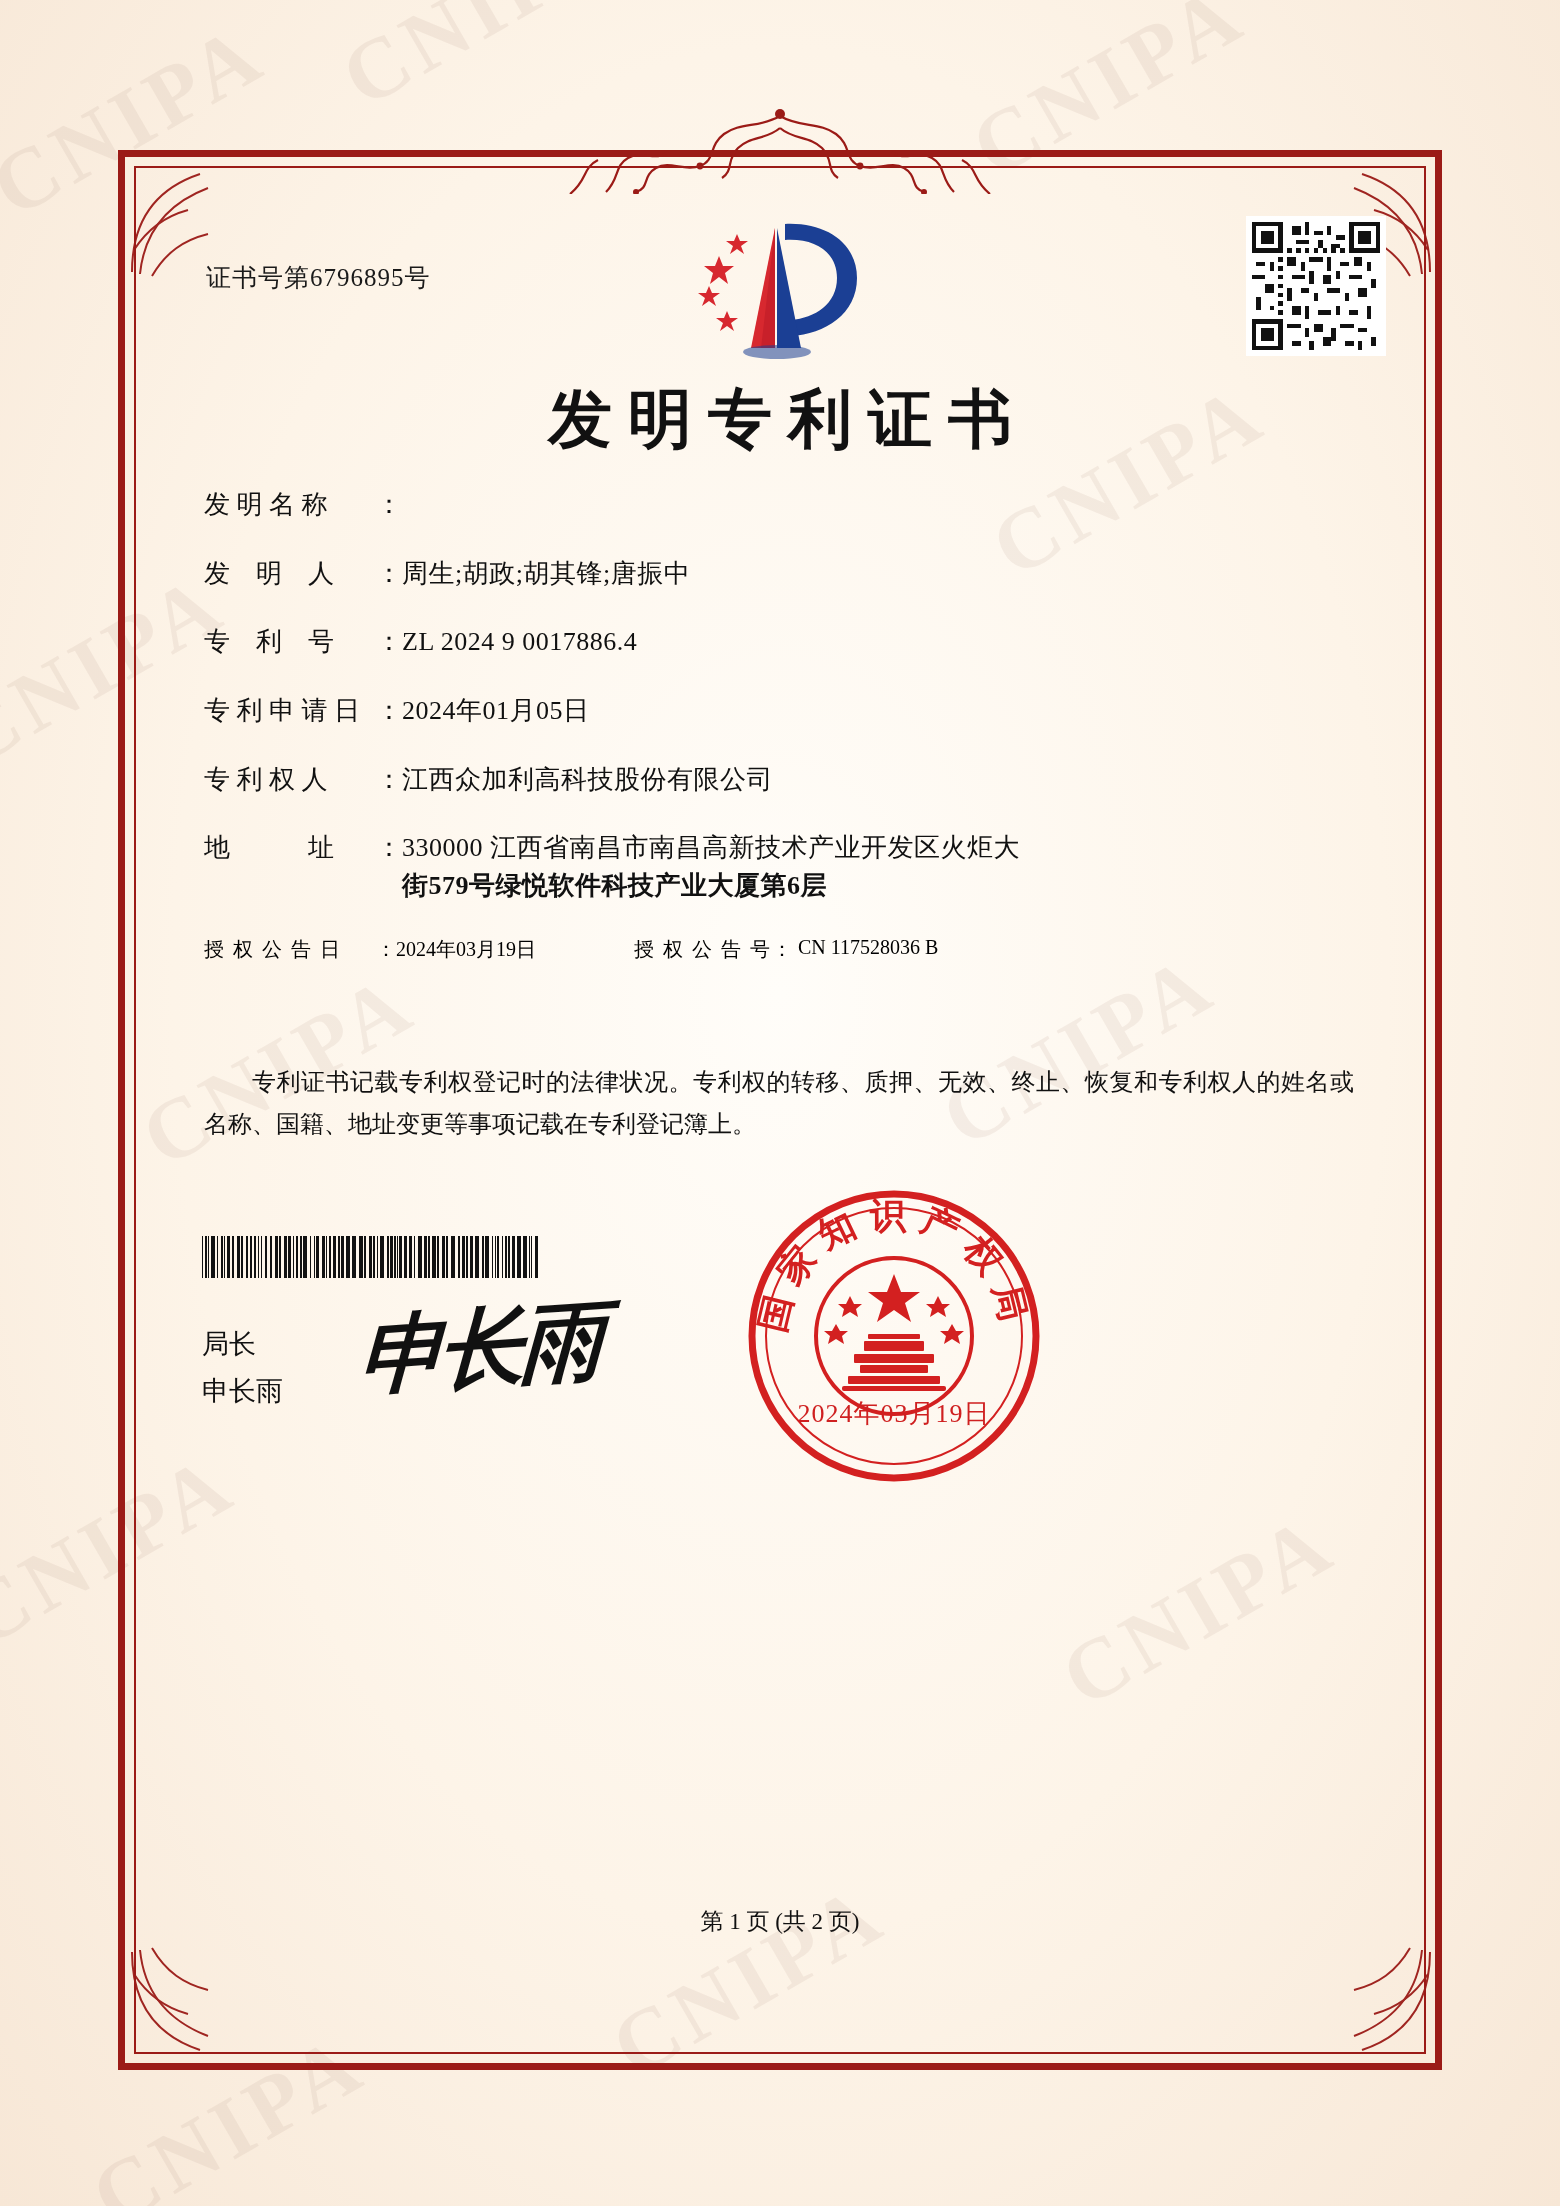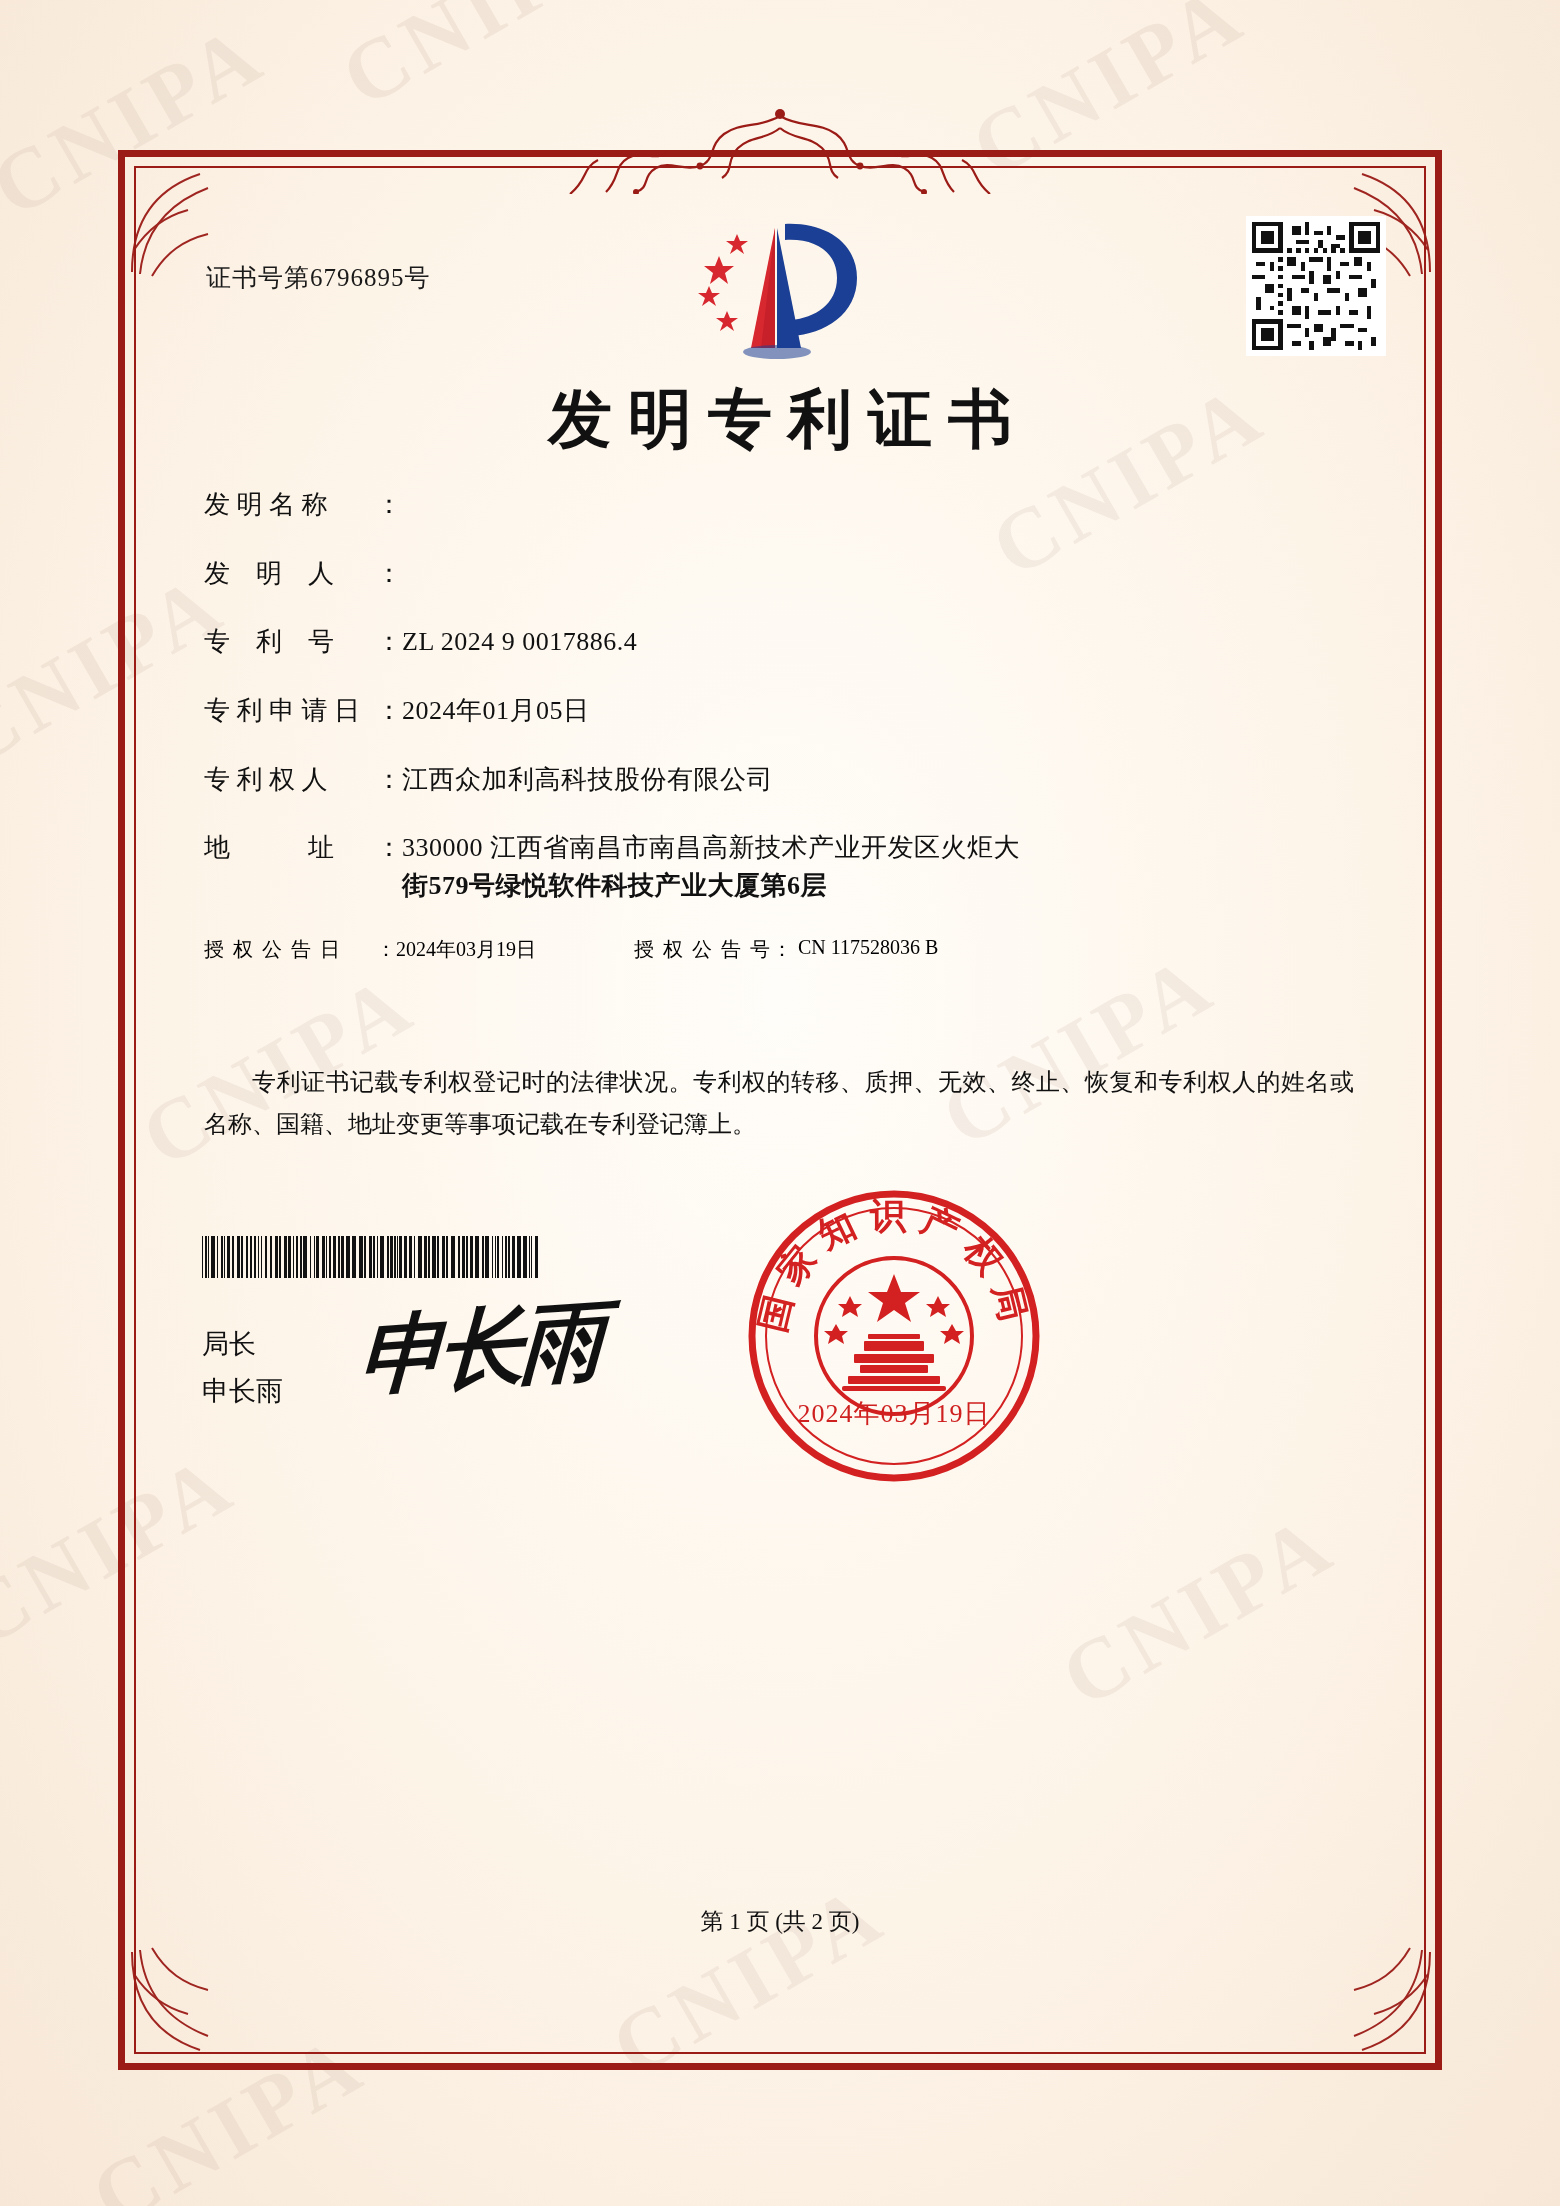--- a/index.html
+++ b/index.html
@@ -431,20 +431,21 @@
     <div class="fields">
 
       <div class="field">
         <span class="f-label">发 明 名 称</span>
         <span class="f-colon">：</span>
       </div>
 
       <div class="field">
         <span class="f-label">发　明　人</span>
         <span class="f-colon">：</span>
+        <span class="f-value">周生;胡政;胡其锋;唐振中</span>
       </div>
 
       <div class="field">
         <span class="f-label">专　利　号</span>
         <span class="f-colon">：</span>
         <span class="f-value">ZL 2024 9 0017886.4</span>
       </div>
 
       <div class="field">
         <span class="f-label">专 利 申 请 日</span>

